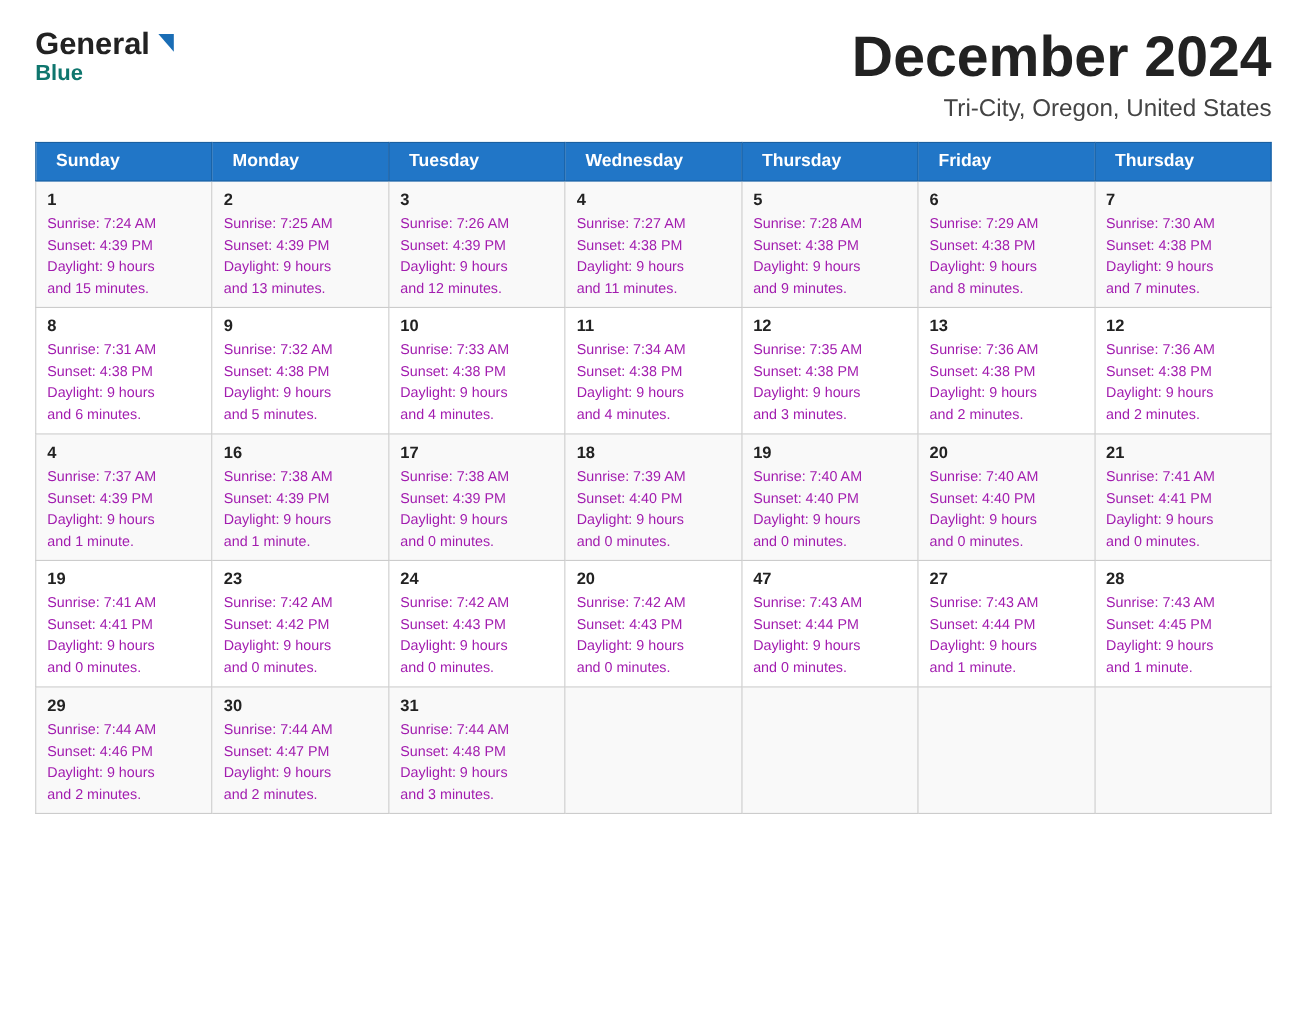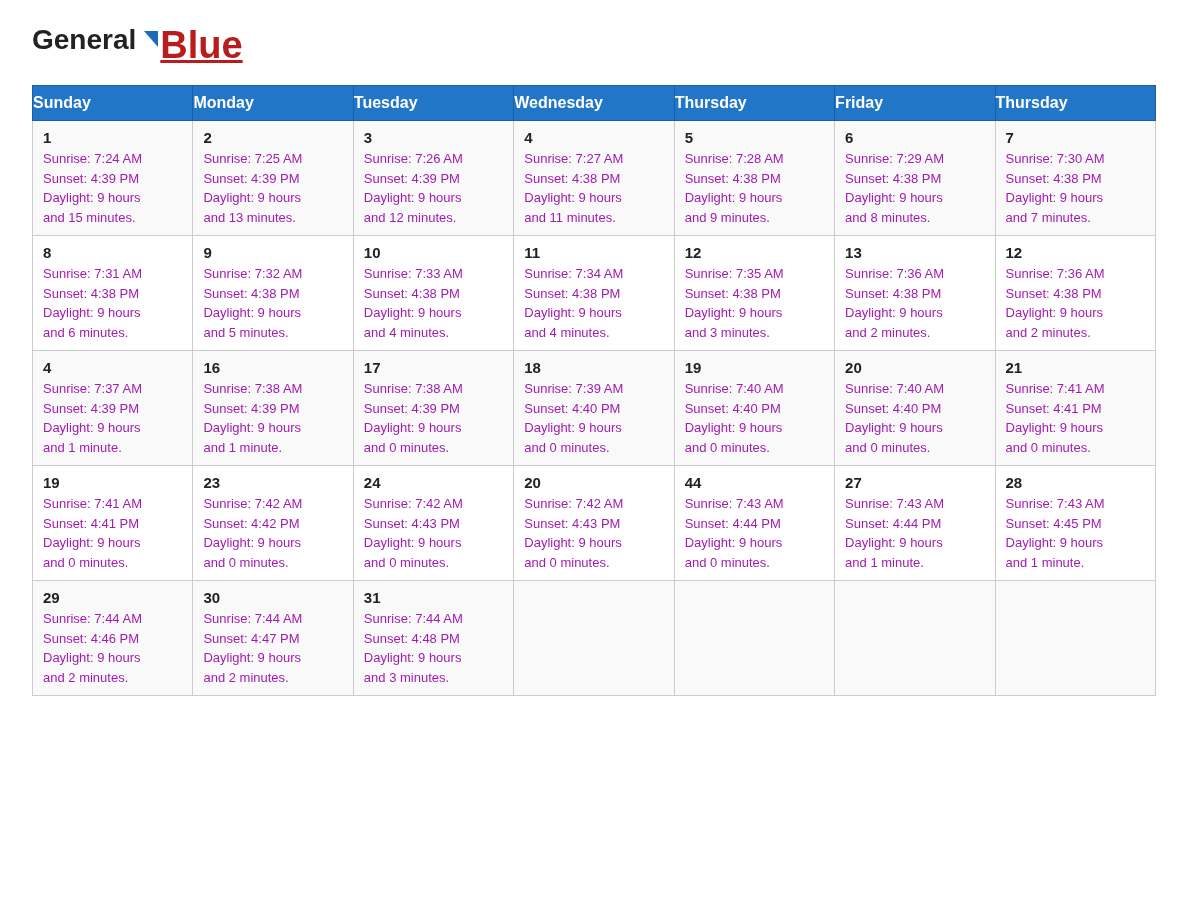--- a/index.html
+++ b/index.html
@@ -12,21 +12,21 @@
       min-height: 918px;
     }
     #header {
       display: flex;
       justify-content: space-between;
       align-items: flex-start;
       margin-bottom: 18px;
     }
     #logo {
       display: flex;
-      flex-direction: row;
+      flex-direction: column;
       align-items: flex-start;
     }
     #title-block {
       text-align: right;
     }
     #month-title {
       font-size: 52px;
       font-weight: bold;
       color: #222;
       line-height: 1.1;
@@ -39,21 +39,21 @@
     table {
       width: 100%;
       border-collapse: collapse;
       table-layout: fixed;
     }
     thead tr th {
       background-color: #2176c7;
       color: #fff;
       font-size: 16px;
       font-weight: bold;
-      padding: 8px 0;
+      padding: 8px 18px;
       text-align: left;
       border: 1px solid #1a5fa0;
     }
     tbody tr td {
       vertical-align: top;
       padding: 8px 10px;
       border: 1px solid #ccc;
       font-size: 13.5px;
       color: #333;
       min-height: 90px;
@@ -87,43 +87,46 @@
     }
     .logo-flag {
       display: inline-flex;
       flex-direction: column;
       margin-left: 2px;
       margin-right: 0;
       align-items: flex-end;
       justify-content: flex-start;
     }
     .logo-blue-word {
-      font-size: 38px;
-      font-weight: bold;
-      color: #b91c1c;
-      text-decoration: underline;
+      font-size: 20px;
+      font-weight: bold;
+      color: #0f766e;
     }
   </style>
 </head>
 <body>
 
 <div id="header">
   <div id="logo">
     <div id="logo-svg">
       <span class="logo-general">General</span>
       <span class="logo-flag">
         <svg width="22" height="22" viewBox="0 0 22 22">
           <polygon points="6,2 20,2 20,18" fill="#1a6db5"></polygon>
         </svg>
       </span>
     </div>
     <div>
       <span class="logo-blue-word">Blue</span>
     </div>
   </div>
+  <div id="title-block">
+    <div id="month-title">December 2024</div>
+    <div id="location-title">Tri-City, Oregon, United States</div>
+  </div>
 </div>
 
 <table>
   <thead>
     <tr>
     <th>Sunday</th>
         <th>Monday</th>
         <th>Tuesday</th>
         <th>Wednesday</th>
         <th>Thursday</th>
@@ -182,21 +185,21 @@
       </tr>
       <tr>
         <td><span class="day-number">19</span>
 <span class="day-info">Sunrise: 7:41 AM<br>Sunset: 4:41 PM<br>Daylight: 9 hours<br>and 0 minutes.</span></td>
         <td><span class="day-number">23</span>
 <span class="day-info">Sunrise: 7:42 AM<br>Sunset: 4:42 PM<br>Daylight: 9 hours<br>and 0 minutes.</span></td>
         <td><span class="day-number">24</span>
 <span class="day-info">Sunrise: 7:42 AM<br>Sunset: 4:43 PM<br>Daylight: 9 hours<br>and 0 minutes.</span></td>
         <td><span class="day-number">20</span>
 <span class="day-info">Sunrise: 7:42 AM<br>Sunset: 4:43 PM<br>Daylight: 9 hours<br>and 0 minutes.</span></td>
-        <td><span class="day-number">44</span>
+        <td><span class="day-number">47</span>
 <span class="day-info">Sunrise: 7:43 AM<br>Sunset: 4:44 PM<br>Daylight: 9 hours<br>and 0 minutes.</span></td>
         <td><span class="day-number">27</span>
 <span class="day-info">Sunrise: 7:43 AM<br>Sunset: 4:44 PM<br>Daylight: 9 hours<br>and 1 minute.</span></td>
         <td><span class="day-number">28</span>
 <span class="day-info">Sunrise: 7:43 AM<br>Sunset: 4:45 PM<br>Daylight: 9 hours<br>and 1 minute.</span></td>
       </tr>
       <tr>
         <td><span class="day-number">29</span>
 <span class="day-info">Sunrise: 7:44 AM<br>Sunset: 4:46 PM<br>Daylight: 9 hours<br>and 2 minutes.</span></td>
         <td><span class="day-number">30</span>

